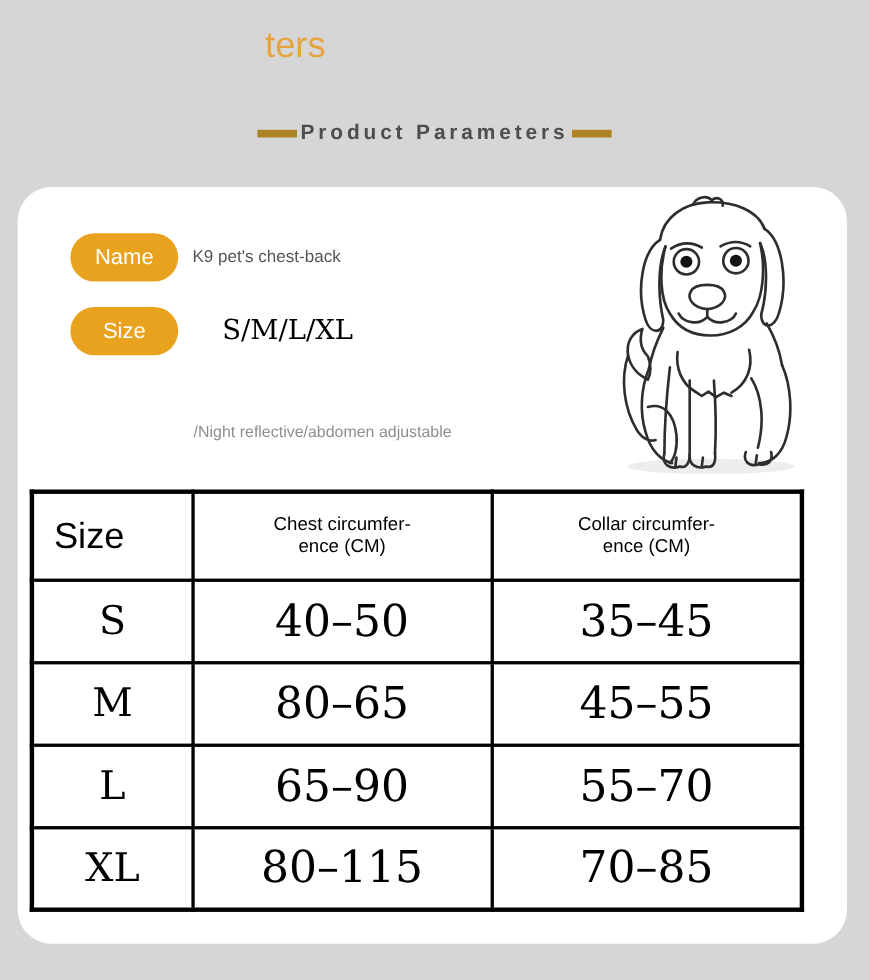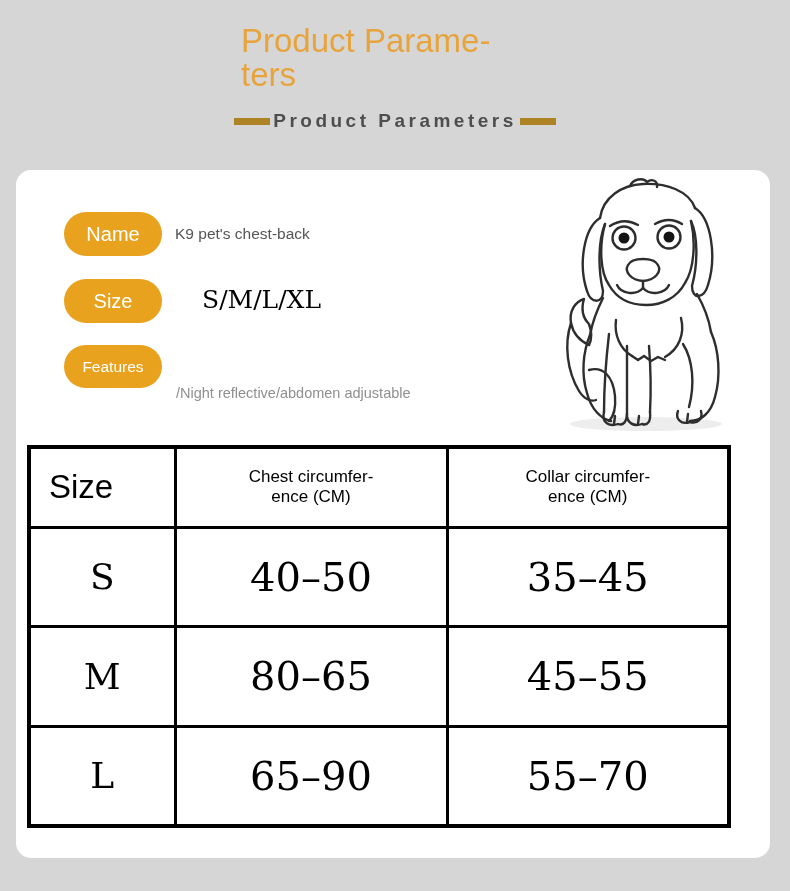--- a/index.html
+++ b/index.html
@@ -18,21 +18,21 @@
     display:flex;justify-content:center;align-items:center;
   }
   .dash{width:36px;height:7px;background:#AE8323;}
   .subtitle-text{
     font-size:19px;font-weight:bold;color:#4E4E4E;
     letter-spacing:3.5px;margin:0 3px;white-space:nowrap;text-align:right;
   }
   
   .card{
     position:absolute;left:16px;top:170px;width:754px;height:688px;
-    background:#FFFFFF;border-radius:15px;
+    background:#FFFFFF;border-radius:31px;
   }
   .pill{
     position:absolute;left:48px;width:98px;height:44px;
     background:#E9A21E;border-radius:23px;
     display:flex;align-items:center;justify-content:center;color:#fff;
   }
   .pill-name{top:42px;font-size:20px;}
   .pill-size{top:109px;font-size:20px;}
   .pill-features{top:175px;height:43px;font-size:15.5px;}
   .value-name{
@@ -66,21 +66,20 @@
     font-size:17px;line-height:1.18;color:#000;
   }
   td{text-align:center;font-family:"DejaVu Serif", serif;color:#000;}
   td.cell-size{font-size:36px;}
   td.cell-val{font-size:40px;}
 </style>
 </head>
 <body>
 
 <div class="page-title">
-  <div>Product Parame-</div>
   <div>ters</div>
 </div>
 
 <div class="subtitle-row">
   <span class="dash"></span>
   <span class="subtitle-text">Product Parameters</span>
   <span class="dash"></span>
 </div>
 
 <div class="card">
@@ -88,23 +87,20 @@
   <div class="pill pill-name">
     <span>Name</span>
   </div>
   <div class="value-name">K9 pet's chest-back</div>
 
   <div class="pill pill-size">
     <span>Size</span>
   </div>
   <div class="value-size">S/M/L/XL</div>
 
-  <div class="pill pill-features">
-    <span>Features</span>
-  </div>
   <div class="feat-line2">/Night reflective/abdomen adjustable</div>
 
   <svg class="dog" viewBox="0 0 188 262" xmlns="http://www.w3.org/2000/svg">
     <ellipse cx="96" cy="252" rx="76" ry="7" fill="#EDEDED"></ellipse>
     <g fill="none" stroke="#2E2E2E" stroke-width="2.4" stroke-linecap="round" stroke-linejoin="round">
 
       <path d="M50 46 C 53 25, 72 13, 93 12 C 117 11, 139 19, 145 36"></path>
       <path d="M80 14 C 83 7, 93 5, 97 10 C 102 6, 108 9, 107 15"></path>
 
       <path d="M50 46 C 34 56, 28 92, 37 119 C 41 132, 53 132, 53 119 C 48 97, 48 69, 55 52"></path>
@@ -186,15 +182,20 @@
       <tr>
         <td class="cell-size">M</td>
         <td class="cell-val">80–65</td>
         <td class="cell-val">45–55</td>
       </tr>
       <tr>
         <td class="cell-size">L</td>
         <td class="cell-val">65–90</td>
         <td class="cell-val">55–70</td>
       </tr>
+      <tr>
+        <td class="cell-size">XL</td>
+        <td class="cell-val">80–115</td>
+        <td class="cell-val">70–85</td>
+      </tr>
     </tbody>
   </table>
 </div>
 
 </body></html>

